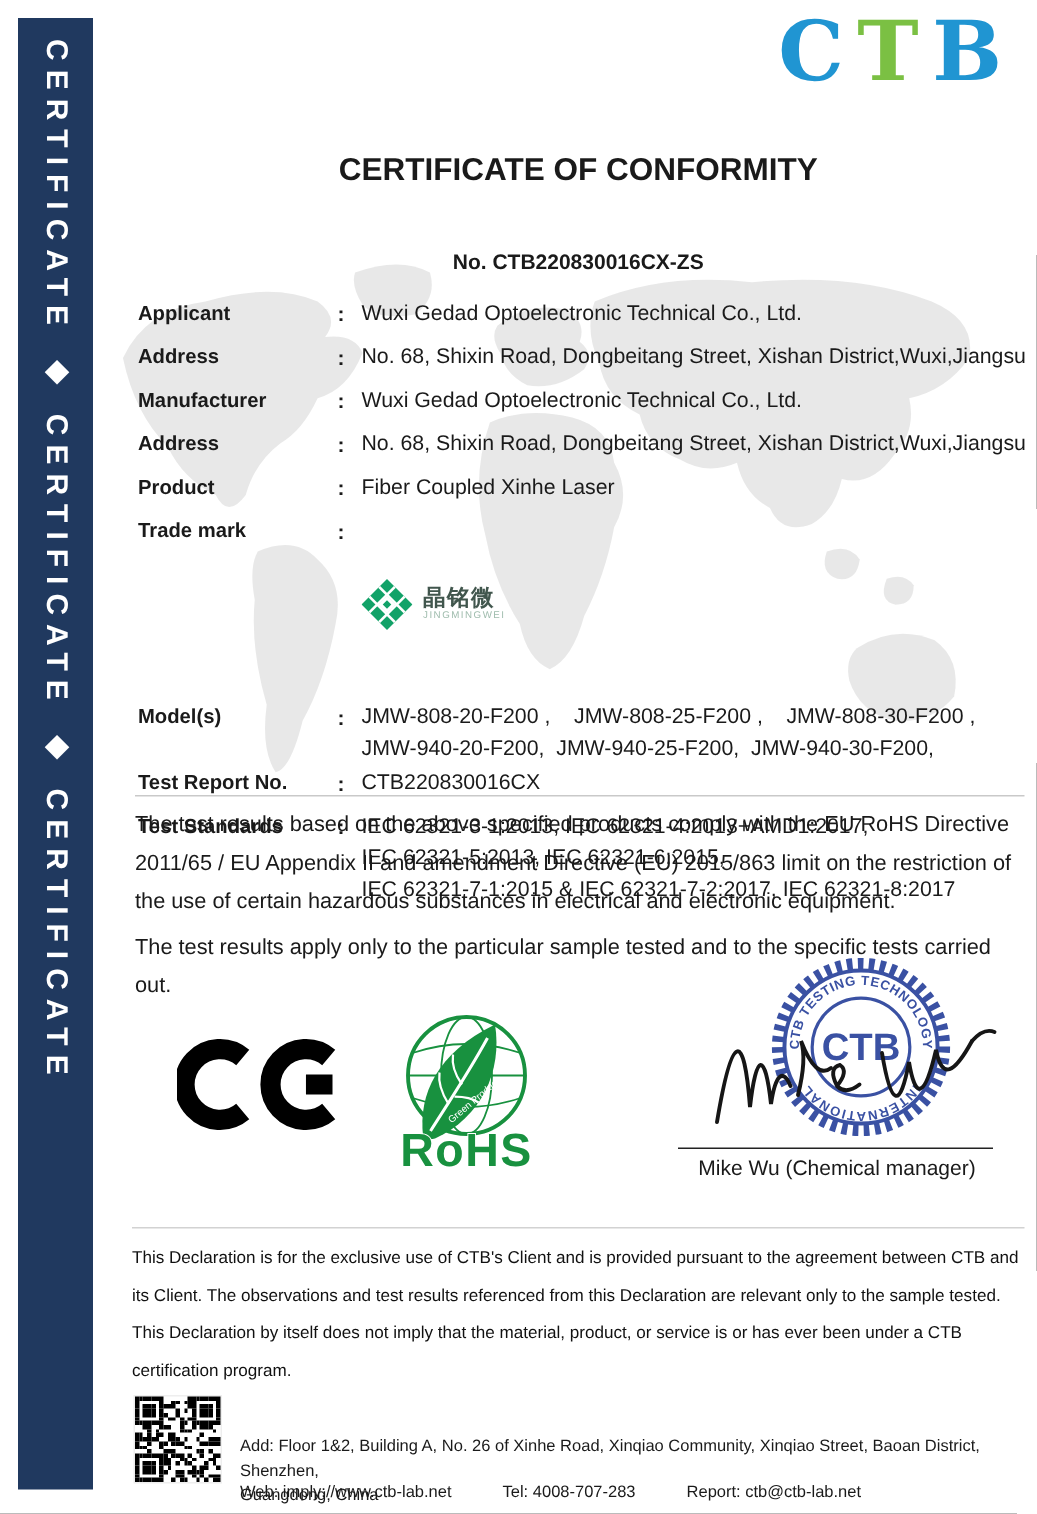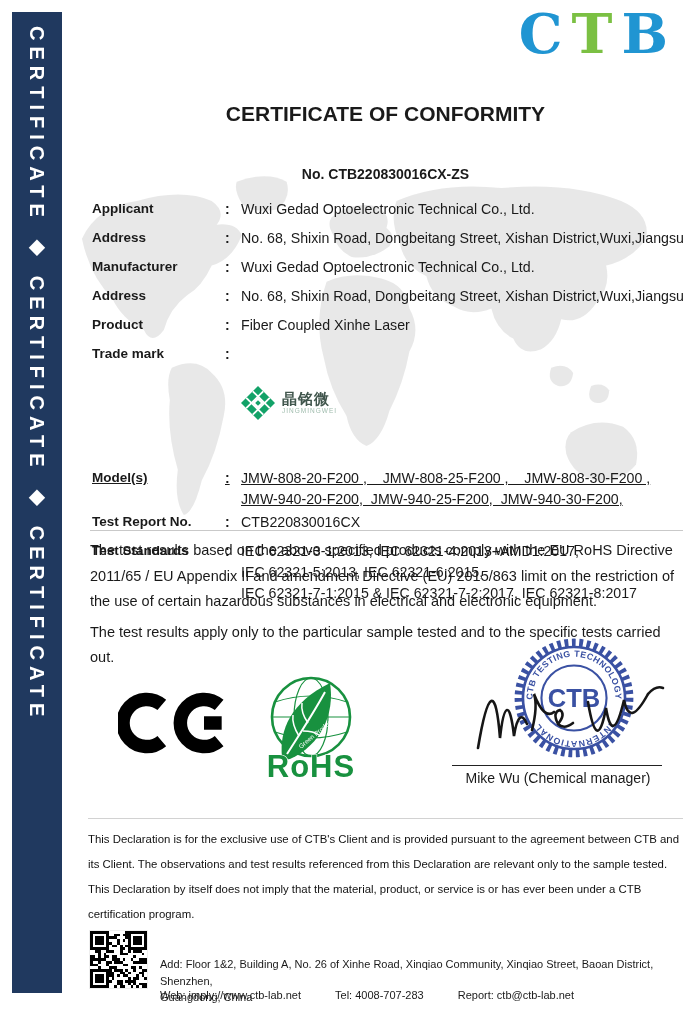--- a/index.html
+++ b/index.html
@@ -21,21 +21,21 @@
   .sub1{position:absolute;left:80px;right:0;top:141px;text-align:center;font-size:14px;font-weight:bold;z-index:2;}
   .sub2{position:absolute;left:80px;right:0;top:166px;text-align:center;font-size:14px;font-weight:bold;z-index:2;}
   
   .fields{position:absolute;left:92px;top:199px;width:594px;z-index:2;}
   .frow{display:flex;margin-bottom:9px;}
   .flabel{width:133px;flex:none;font-weight:bold;font-size:13.5px;line-height:20px;}
   .fcolon{width:16px;flex:none;font-weight:bold;font-size:14px;line-height:20px;}
   .fvalue{font-size:14.2px;line-height:20px;white-space:pre-wrap;}
   .frow.multiline .fvalue{line-height:21px;}
   .frow.r-trademark{margin-bottom:6px;}
-  .frow.r-models{margin-bottom:2px;text-decoration:underline;}
+  .frow.r-models{margin-bottom:2px;}
   .tm-wrap{display:flex;align-items:center;gap:7px;height:38px;}
   .tm-texts{display:flex;flex-direction:column;line-height:1;}
   .tm-cjk{font-size:15px;font-weight:bold;color:#41564d;letter-spacing:1px;}
   .tm-latin{font-size:6.5px;color:#9fbcad;letter-spacing:1px;margin-top:2px;}
   
   .divider1{position:absolute;left:90px;right:8px;top:530px;border-top:1px solid #c9c9c9;z-index:2;}
   .divider2{position:absolute;left:88px;right:8px;top:818px;border-top:1px solid #d2d2d2;z-index:2;}
   
   .results{position:absolute;left:90px;right:10px;top:538px;z-index:2;font-size:14.5px;}
   .results p{margin:0 0 5px 0;line-height:25.5px;}

